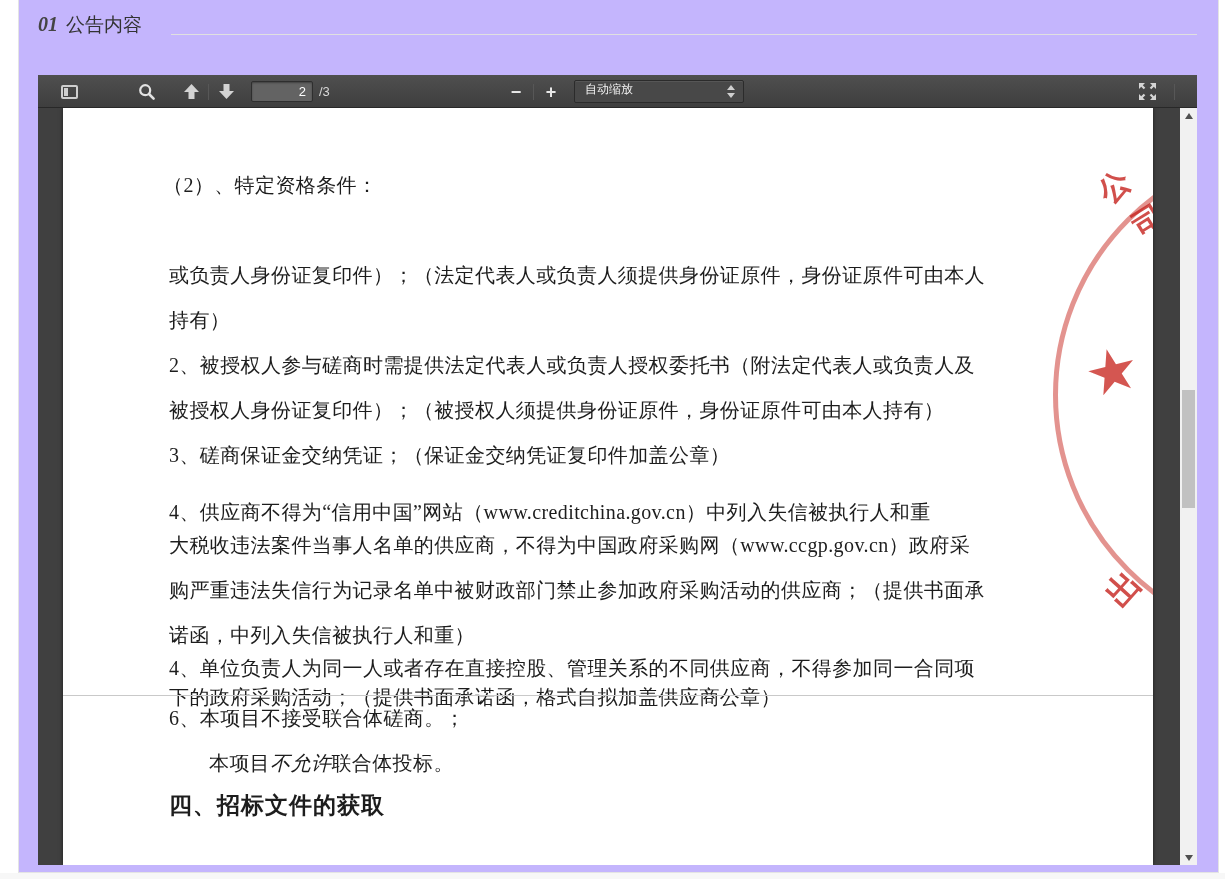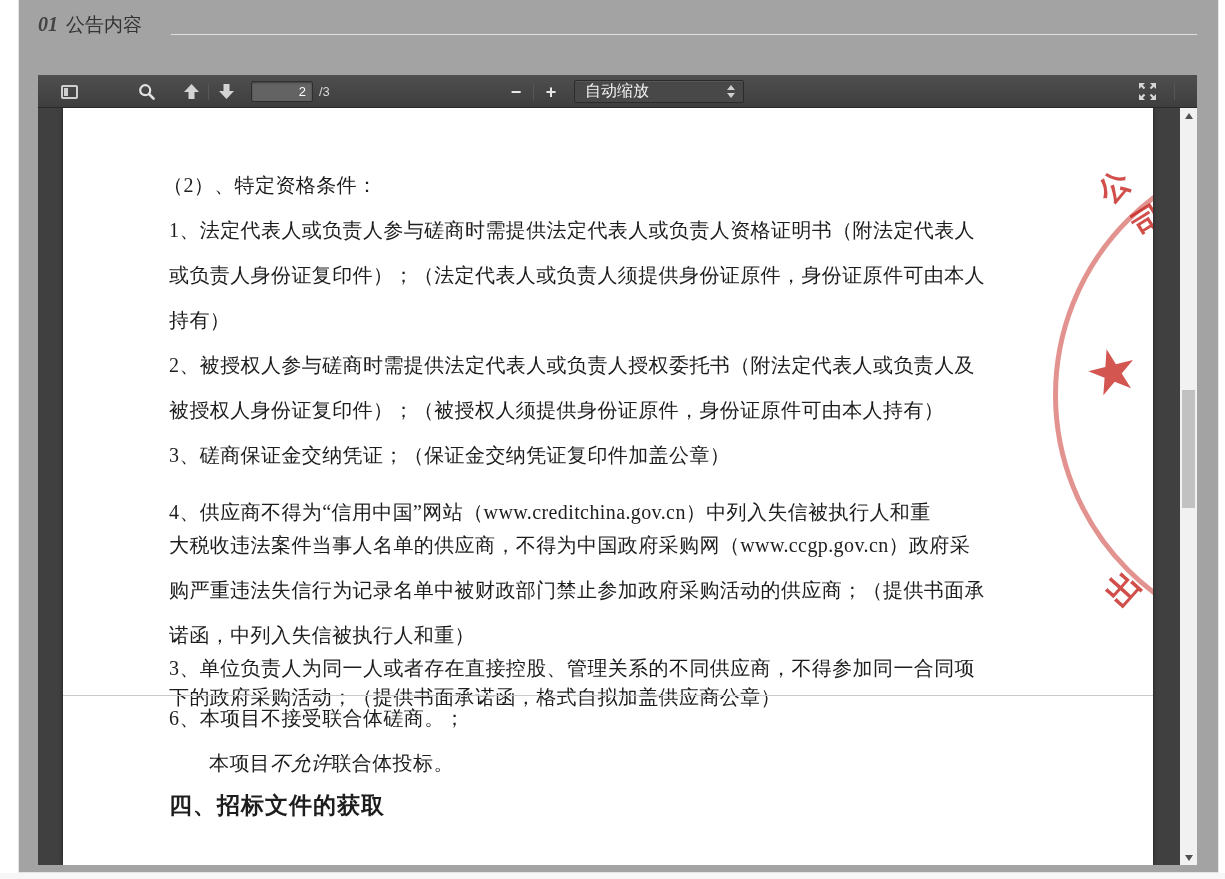--- a/index.html
+++ b/index.html
@@ -1,19 +1,19 @@
 <!DOCTYPE html>
 <html><head>
 <meta charset="utf-8">
 <style>
   * { margin:0; padding:0; box-sizing:border-box; }
   html,body { width:1225px; height:879px; background:#ffffff; font-family:"Liberation Sans", sans-serif; overflow:hidden; }
 
   .card { position:absolute; left:18px; top:0; width:1201px; height:873px;
-          background:#a3a3a3; border-left:1px solid #e4e4e4; border-right:1px solid #e4e4e4; border-bottom:1px solid #e4e4e4; }
+          background:#c4b5fd; border-left:1px solid #e4e4e4; border-right:1px solid #e4e4e4; border-bottom:1px solid #e4e4e4; }
   .below-card { position:absolute; left:0; top:873px; width:1225px; height:6px; background:#f7f7f7; }
 
   
   .sec-header { position:absolute; left:19px; top:12px; height:30px; }
   .sec-num { font-style:italic; font-size:20px; color:#444; font-family:"Liberation Serif", serif; font-weight:bold; }
   .sec-title { font-size:19px; color:#333; margin-left:8px; }
   .sec-line { position:absolute; left:152px; top:34px; width:1026px; height:1px; background:#e0e0e0; }
 
   
   .viewer { position:absolute; left:19px; top:75px; width:1159px; height:790px; background:#404040; }
@@ -30,22 +30,22 @@
   .icon-sidebar { position:relative; width:17px; height:14px; border:2px solid #cfcfcf; border-radius:2px; }
   .icon-sidebar span { position:absolute; left:1px; top:1px; bottom:1px; width:4px; background:#cfcfcf; }
 
   .page-input { width:62px; height:21px; margin-left:12px; background:#636363; border:1px solid #2e2e2e;
                 border-radius:2px; color:#fff; font-size:13px; text-align:right; padding-right:6px;
                 box-shadow:inset 0 1px 2px rgba(0,0,0,.35); font-family:"Liberation Sans", sans-serif; }
   .page-total { color:#d8d8d8; font-size:13px; margin-left:6px; }
 
   .zoom-glyph { color:#e8e8e8; font-size:18px; font-weight:bold; line-height:1; }
   .zoom-select { position:relative; width:170px; height:23px; margin-left:10px; background:#484848;
-                 border:1px solid #2b2b2b; border-radius:2px; color:#f2f2f2; font-size:16px;
-                 display:flex; align-items:center; padding-left:10px; cursor:pointer;
+                 border:1px solid #2b2b2b; border-radius:2px; color:#f2f2f2; font-size:12px;
+                 display:flex; padding-left:10px; cursor:pointer;
                  box-shadow:inset 0 1px 0 rgba(255,255,255,.08); }
   .chevrons { position:absolute; right:8px; top:4px; }
   .chevrons i { display:block; width:0; height:0; border-left:4px solid transparent; border-right:4px solid transparent; }
   .chevrons i.up { border-bottom:5px solid #cfcfcf; margin-bottom:3px; }
   .chevrons i.down { border-top:5px solid #cfcfcf; }
 
   .viewer-body { position:absolute; left:0; top:33px; width:100%; height:757px; overflow:hidden; }
 
   
   .scrollbar { position:absolute; right:0; top:0; width:17px; height:100%; background:#f1f1f1; }
@@ -146,31 +146,30 @@
           </svg>
         </div>
         <div class="tb-sep" style="margin-left:14px;"></div>
       </div>
     </div>
 
     <div class="viewer-body">
 
       <div class="page">
         <div class="line paren" style="top:64px;">（2）、特定资格条件：</div>
-        <div class="line" style="top:109px;">1、法定代表人或负责人参与磋商时需提供法定代表人或负责人资格证明书（附法定代表人</div>
         <div class="line" style="top:154px;text-align:center;">或负责人身份证复印件）；（法定代表人或负责人须提供身份证原件，身份证原件可由本人</div>
         <div class="line" style="top:199px;">持有）</div>
         <div class="line" style="top:244px;">2、被授权人参与磋商时需提供法定代表人或负责人授权委托书（附法定代表人或负责人及</div>
         <div class="line" style="top:289px;">被授权人身份证复印件）；（被授权人须提供身份证原件，身份证原件可由本人持有）</div>
         <div class="line" style="top:334px;">3、磋商保证金交纳凭证；（保证金交纳凭证复印件加盖公章）</div>
         <div class="line" style="top:391px;">4、供应商不得为“信用中国”网站（www.creditchina.gov.cn）中列入失信被执行人和重</div>
         <div class="line" style="top:424px;">大税收违法案件当事人名单的供应商，不得为中国政府采购网（www.ccgp.gov.cn）政府采</div>
         <div class="line" style="top:469px;">购严重违法失信行为记录名单中被财政部门禁止参加政府采购活动的供应商；（提供书面承</div>
         <div class="line" style="top:514px;">诺函，中列入失信被执行人和重）</div>
-        <div class="line" style="top:547px;">3、单位负责人为同一人或者存在直接控股、管理关系的不同供应商，不得参加同一合同项</div>
+        <div class="line" style="top:547px;">4、单位负责人为同一人或者存在直接控股、管理关系的不同供应商，不得参加同一合同项</div>
         <div class="line" style="top:576px;">下的政府采购活动；（提供书面承诺函，格式自拟加盖供应商公章）</div>
 
         <div class="page-boundary"></div>
 
         <div class="line" style="top:597px;">6、本项目不接受联合体磋商。；</div>
         <div class="line ind" style="top:642px;"><span>本项目</span><span class="em-italic">不允许</span><span>联合体投标。</span></div>
         <div class="line heading" style="top:682px;">四、招标文件的获取</div>
 
         <div class="stamp-circle"></div>
         <div class="stamp-char s-gong">公</div>

